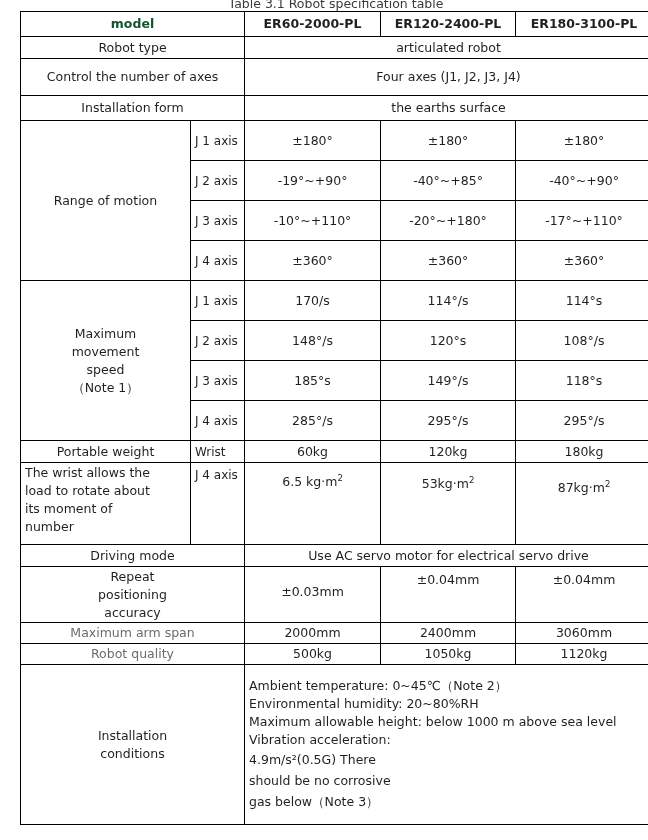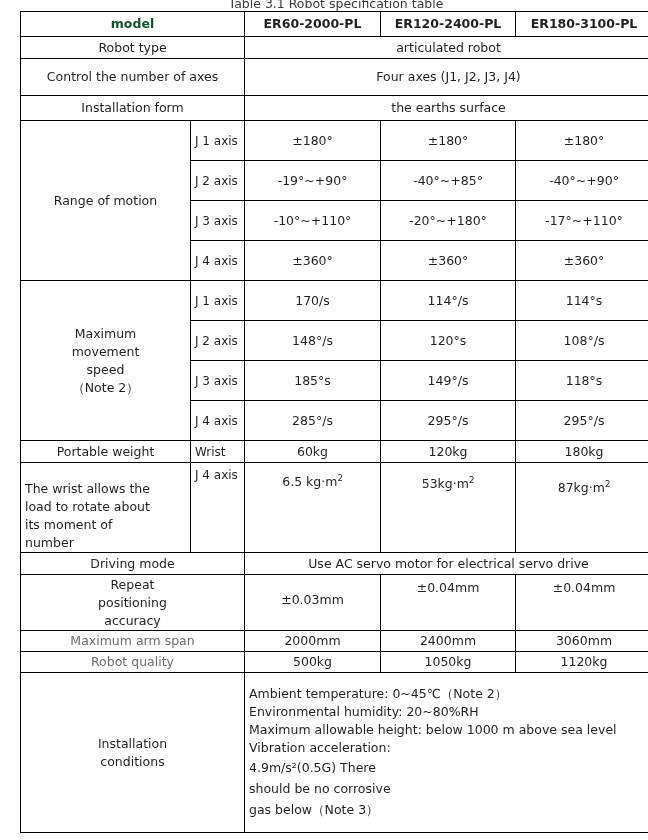--- a/index.html
+++ b/index.html
@@ -156,21 +156,21 @@
         <td class="ctr">±360°</td>
         <td class="ctr">±360°</td>
         <td class="ctr">±360°</td>
       </tr>
 
       <tr class="r-h40">
         <td rowspan="4" class="tall-label">
           <span>Maximum</span><br>
           <span>movement</span><br>
           <span>speed</span><br>
-          <span>（Note 2）</span>
+          <span>（Note 1）</span>
         </td>
         <td class="axis-cell">J 1 axis</td>
         <td class="ctr">170/s</td>
         <td class="ctr">114°/s</td>
         <td class="ctr">114°s</td>
       </tr>
       <tr class="r-h40">
         <td class="axis-cell">J 2 axis</td>
         <td class="ctr">148°/s</td>
         <td class="ctr">120°s</td>
@@ -191,21 +191,21 @@
 
       <tr class="r-h22b">
         <td class="ctr">Portable weight</td>
         <td class="axis-cell">Wrist</td>
         <td class="ctr">60kg</td>
         <td class="ctr">120kg</td>
         <td class="ctr">180kg</td>
       </tr>
 
       <tr style="height:82px;">
-        <td class="wrap-label" style="vertical-align:top; padding-top:17px;">
+        <td class="wrap-label" style="vertical-align:top; padding-top:1px;">
           <span>The wrist allows the</span><br>
           <span>load to rotate about</span><br>
           <span>its moment of</span><br>
           <span>number</span>
         </td>
         <td class="axis-cell" style="vertical-align:top; padding-top:3px;">J 4 axis</td>
         <td class="ctr" style="vertical-align:top; padding-top:10px;"><span>6.5 kg·m</span><sup>2</sup></td>
         <td class="ctr" style="vertical-align:top; padding-top:12px;"><span>53kg·m</span><sup>2</sup></td>
         <td class="ctr" style="vertical-align:top; padding-top:16px;"><span>87kg·m</span><sup>2</sup></td>
       </tr>

